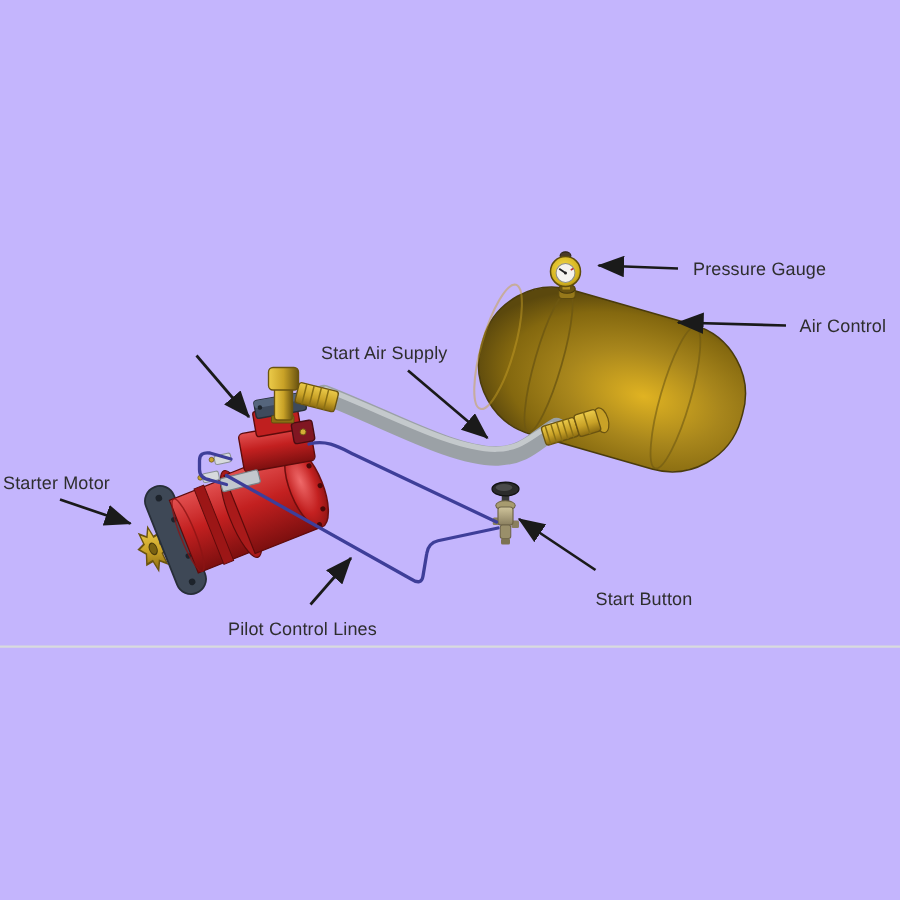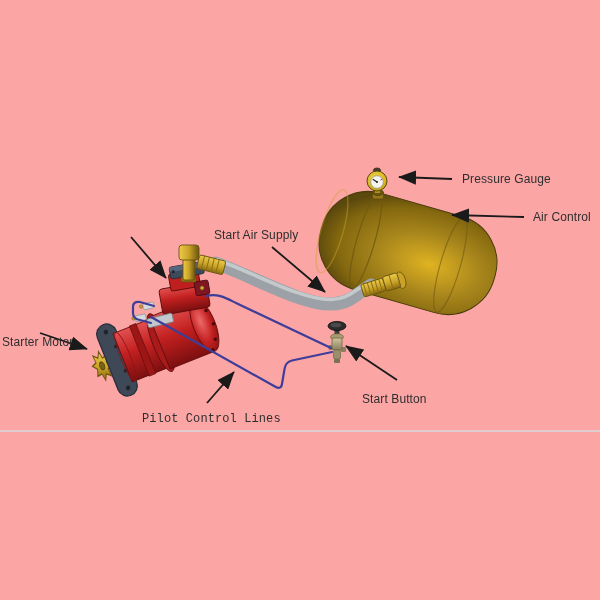--- a/index.html
+++ b/index.html
@@ -1,26 +1,26 @@
 <!DOCTYPE html>
 <html style="--tank-gold: #a8861c; --tank-gold-light: #e0b322; --tank-gold-dark: #5b480d; --motor-red: #c32020; --motor-red-light: #e25050; --motor-red-dark: #7c0f0f; --flange-slate: #3e4856; --brass: #c9a227; --brass-light: #eccb4a; --brass-dark: #6b5410; --hose-gray: #9ba1a6; --hose-gray-light: #c9cdd0; --pilot-blue: #3e3e99; --arrow-black: #1a1a1a; --divider-gray: #d8dbde; --label-text: #2e2e2e;"><head>
 <meta charset="utf-8">
 <style>
   html,body{margin:0;padding:0;background:#fff;}
-  #stage{position:relative;width:600px;height:600px;background:#fca5a5;overflow:hidden;
+  #stage{position:relative;width:600px;height:600px;background:#c4b5fd;overflow:hidden;
          font-family:"Liberation Sans",sans-serif;}
   .lbl{position:absolute;font-size:12px;line-height:1.2;color:var(--label-text,#2e2e2e);
        white-space:nowrap;letter-spacing:.1px;}
   #pressure-gauge-label{left:462px;top:172px;}
   #air-receiver-label{left:533px;top:210px;}
   #integrated-relay-valve-label{left:49px;top:220px;}
   #main-air-supply-label{left:214px;top:228px;}
-  #starter-motor-label{left:2px;top:315px;margin-top:20px;}
-  #pilot-control-lines-label{left:142px;top:412px;font-family:Liberation Mono, monospace;}
-  #start-button-label{left:362px;top:392px;}
+  #starter-motor-label{left:2px;top:315px;}
+  #pilot-control-lines-label{left:152px;top:412px;}
+  #start-button-label{left:397px;top:392px;}
   svg{position:absolute;left:0;top:0;}
   .arrow{stroke:var(--arrow-black,#1a1a1a);stroke-width:1.8;fill:none;}
   .pilot{stroke:var(--pilot-blue,#3e3e99);stroke-width:2.2;fill:none;stroke-linecap:round;}
   .hose-main{stroke:var(--hose-gray,#9ba1a6);stroke-width:13;fill:none;stroke-linecap:round;}
   .hose-hi{stroke:var(--hose-gray-light,#c9cdd0);stroke-width:3.5;fill:none;stroke-linecap:round;opacity:.9;}
   .divider{stroke:var(--divider-gray,#d8dbde);stroke-width:1.5;}
 </style>
 </head>
 <body>
 

